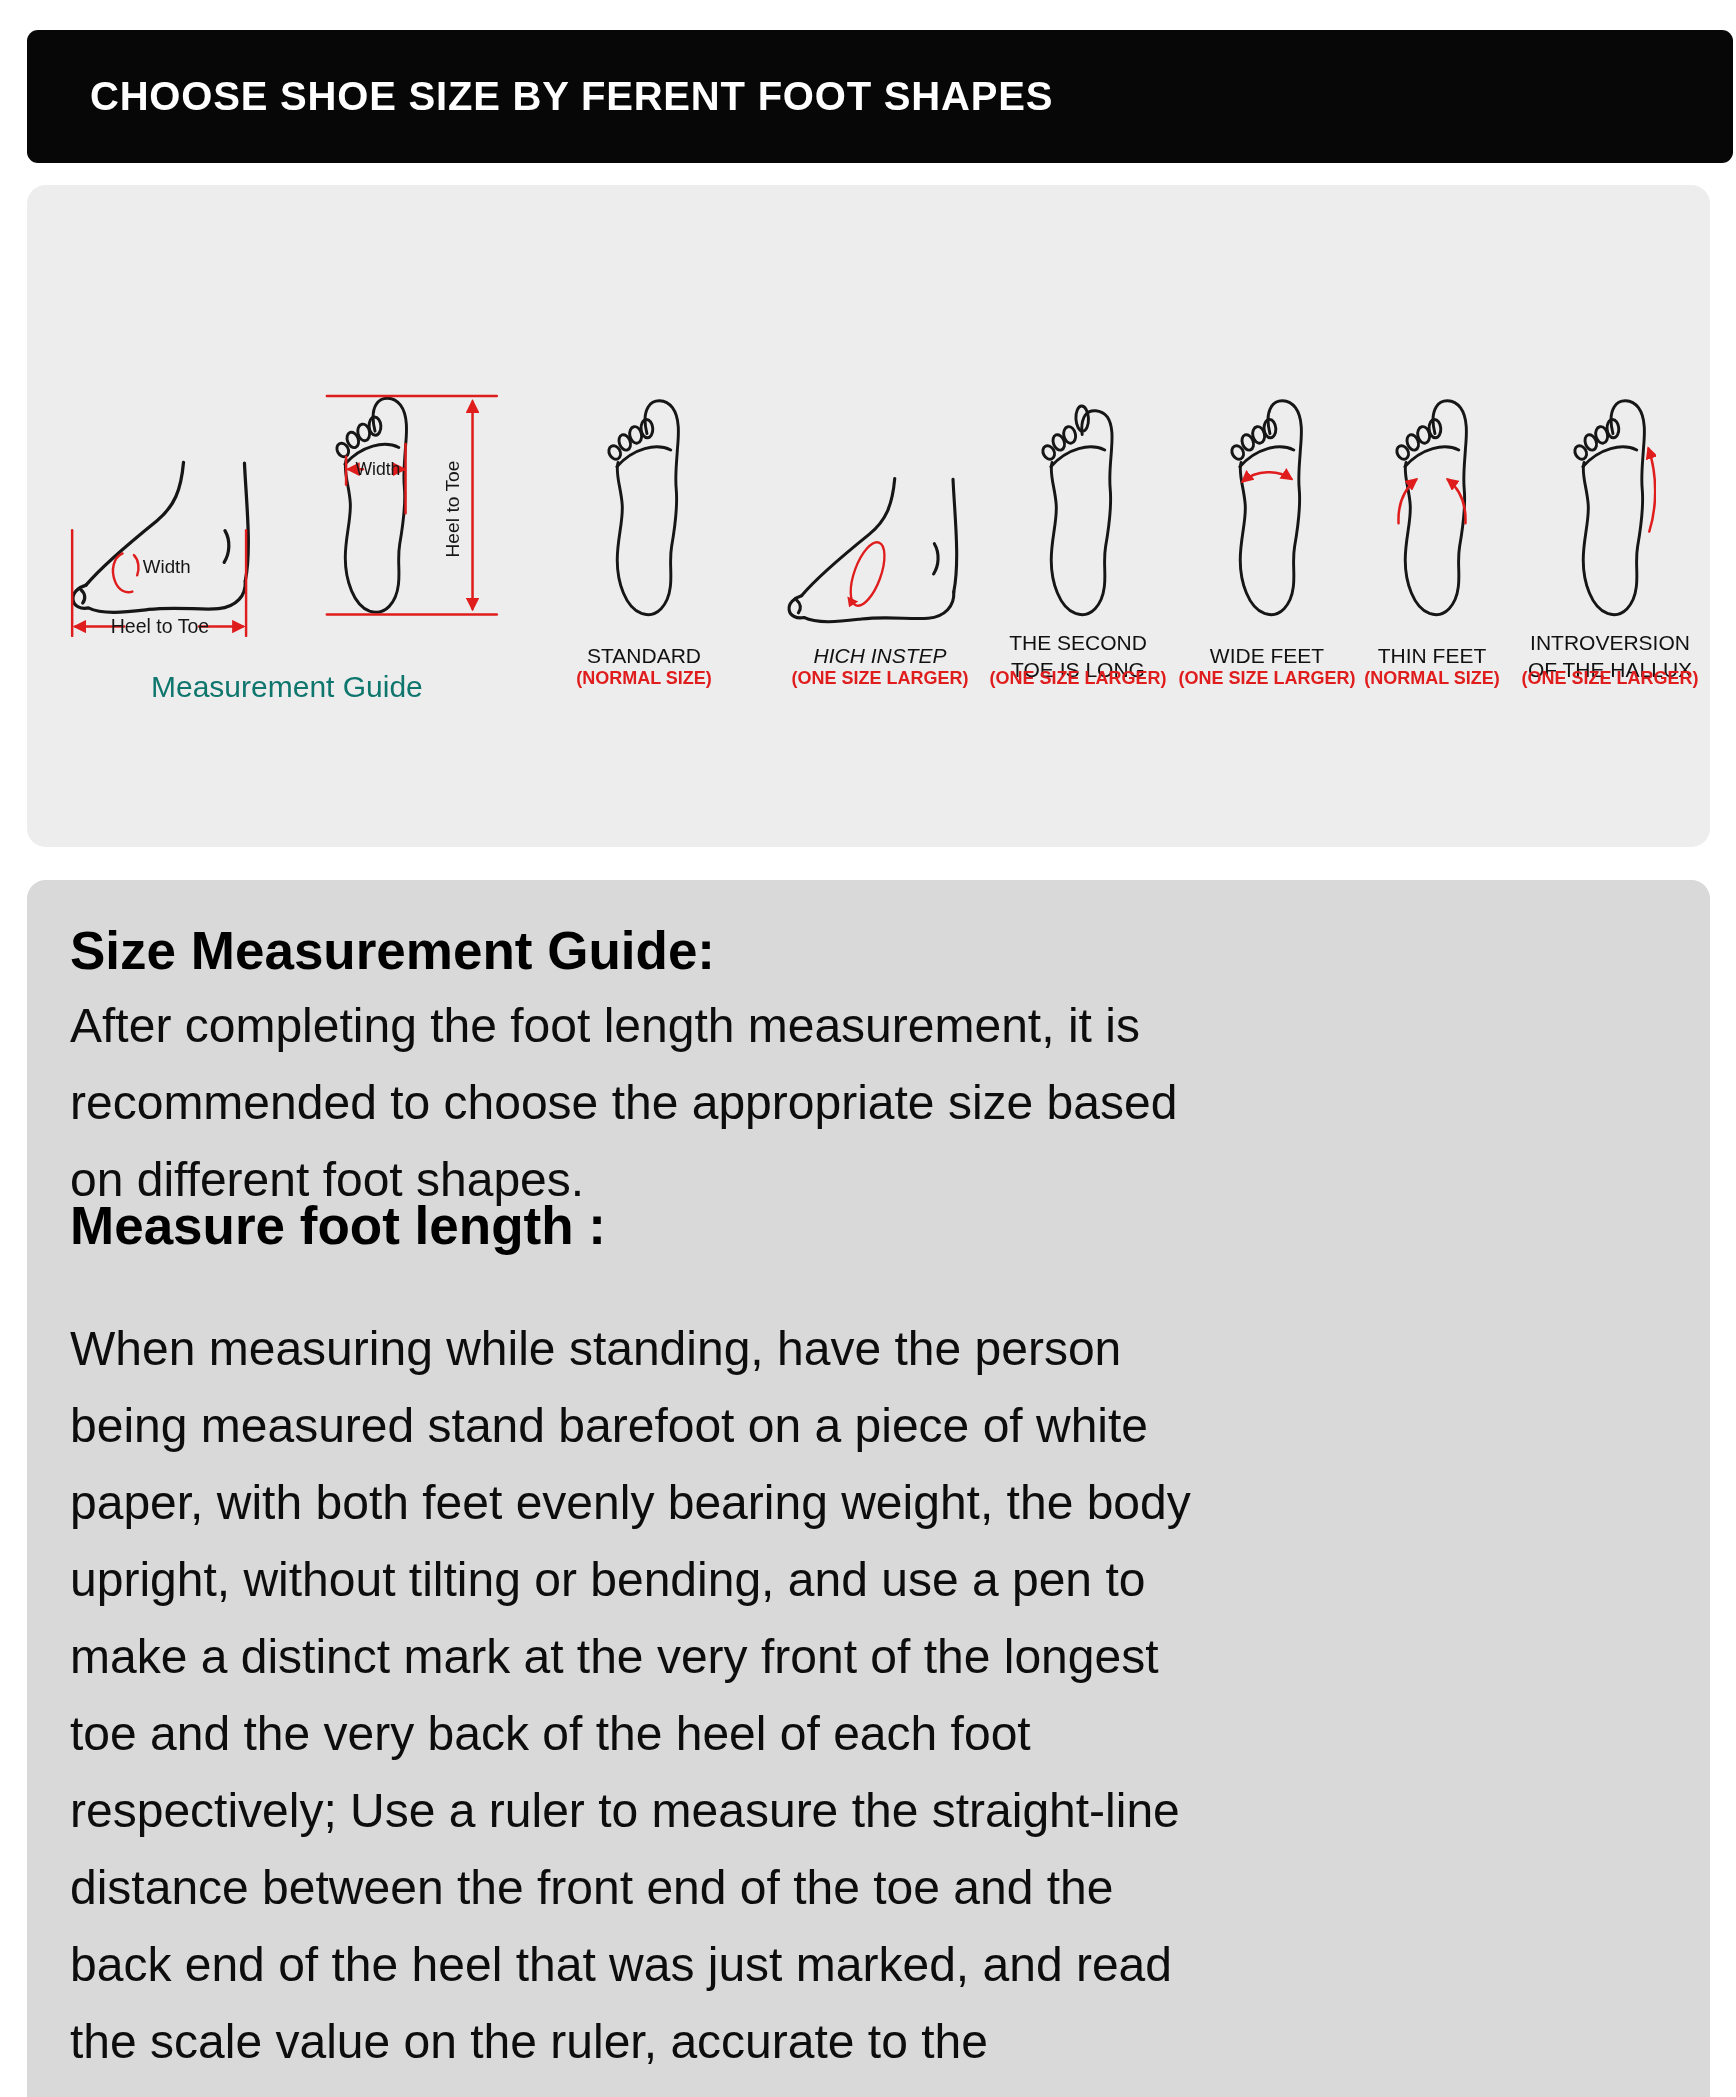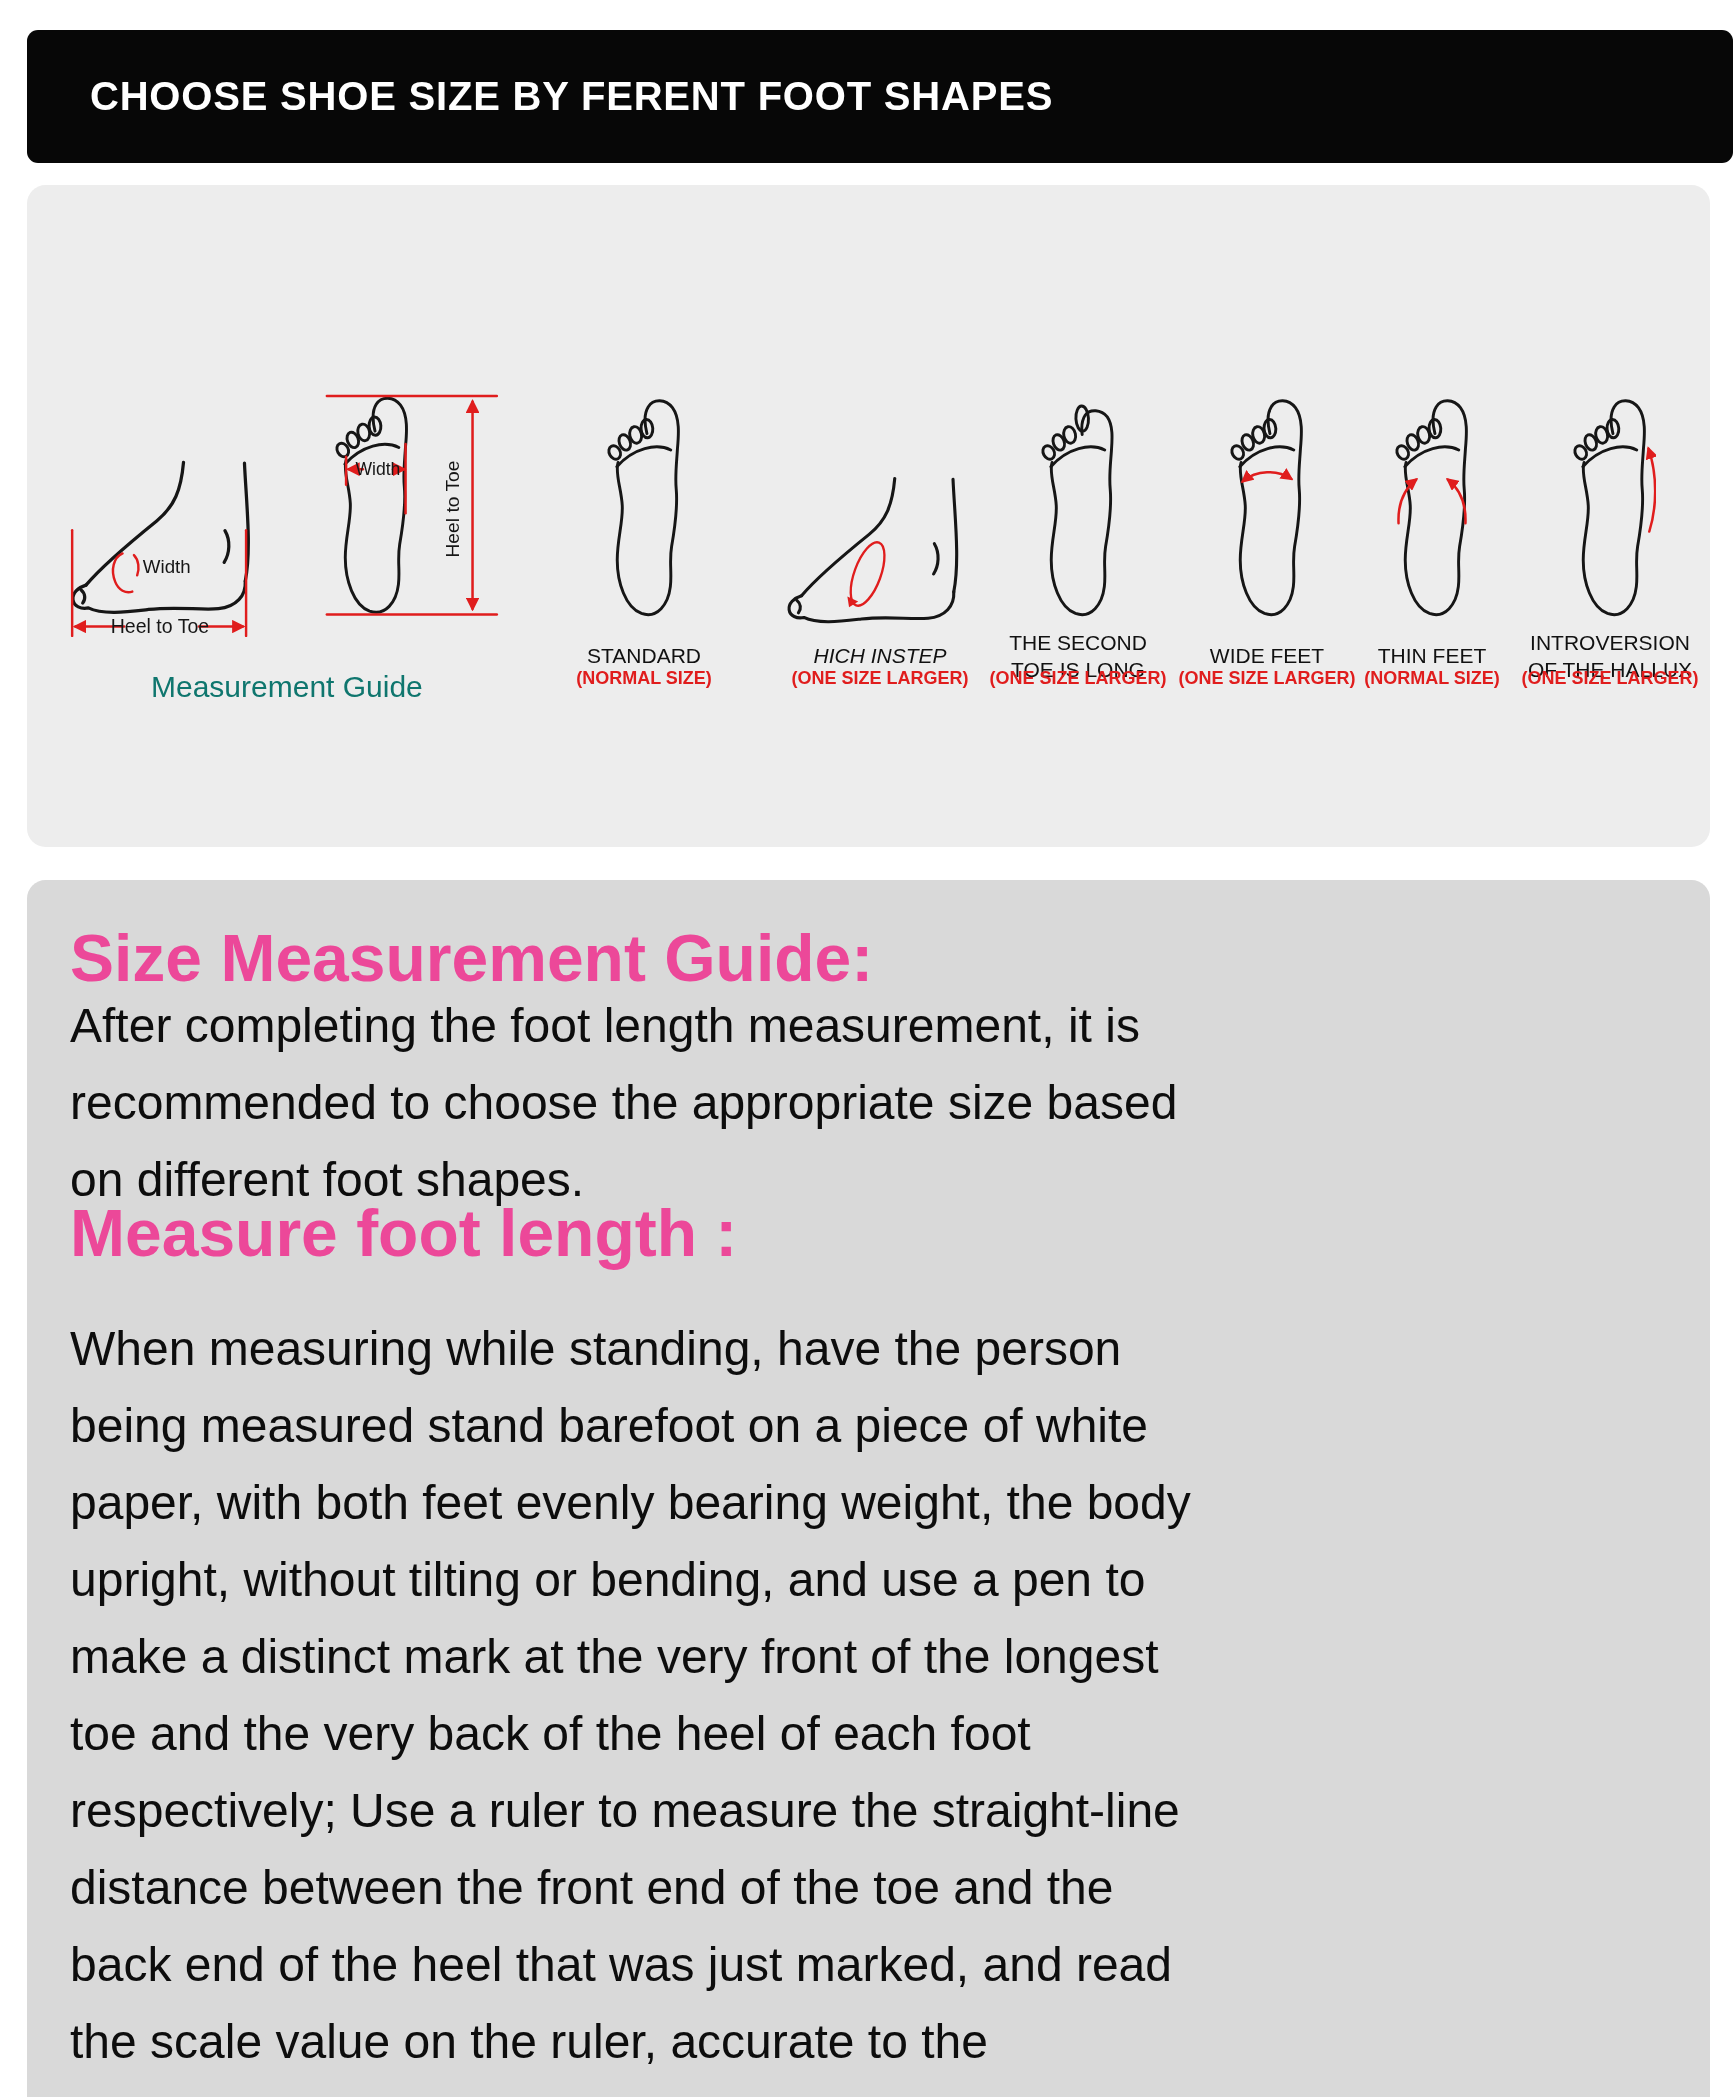--- a/index.html
+++ b/index.html
@@ -32,21 +32,21 @@
 
   
   .k{fill:none;stroke:#161616;stroke-width:7;stroke-linecap:round;stroke-linejoin:round;}
   .k8{fill:none;stroke:#161616;stroke-width:8;stroke-linecap:round;stroke-linejoin:round;}
   .r{fill:none;stroke:#e01d1d;stroke-width:6;stroke-linecap:round;}
   .svgtxt{fill:#161616;font-family:"Liberation Sans",sans-serif;font-weight:500;}
 
   
   .panel2{position:absolute;left:27px;top:880px;width:1683px;height:1309px;
           background:#d9d9d9;border-radius:18.5px;}
-  .sec-title{position:absolute;left:70px;font-size:66px;font-weight:700;color:#ec4899;
+  .sec-title{position:absolute;left:70px;font-size:53px;font-weight:700;color:#000000;
              white-space:nowrap;}
   .sec-body{position:absolute;left:70px;font-size:48px;font-weight:500;color:#0d0d0d;
             line-height:77px;white-space:pre-line;width:1594px;}
   .t1{top:920px;} .b1{top:987px;} .t2{top:1195px;} .b2{top:1310px;}
 </style>
 </head>
 <body>
 
 <div class="page">
 

